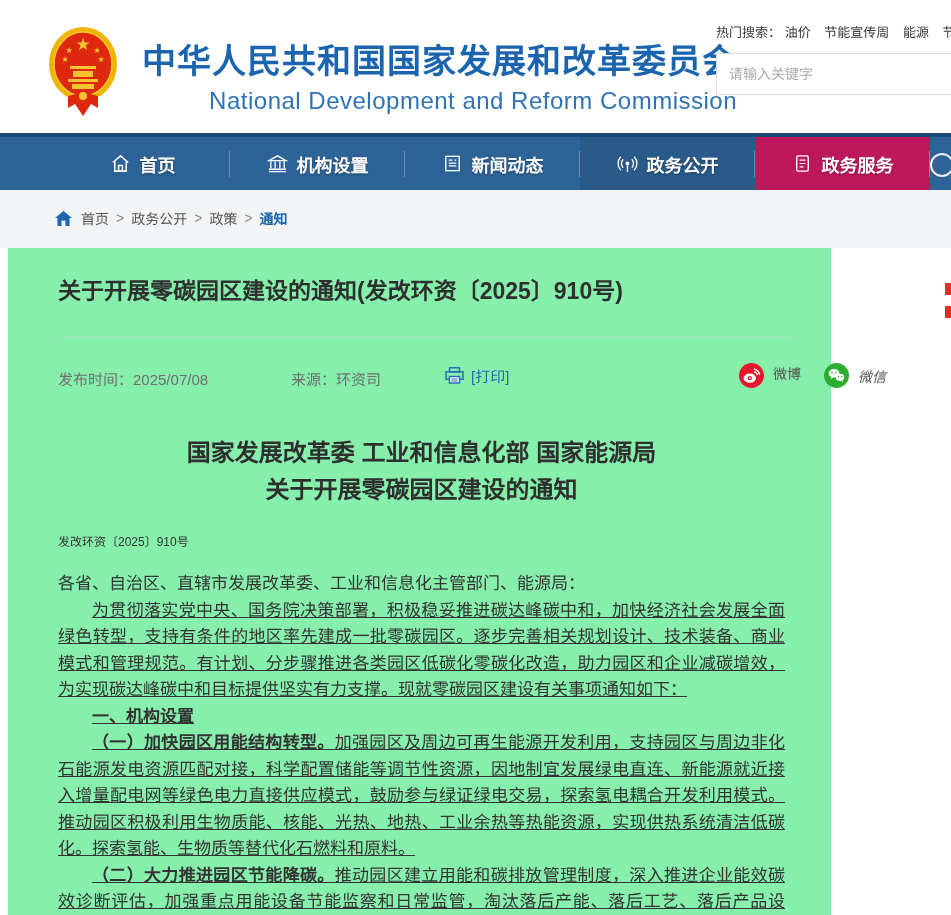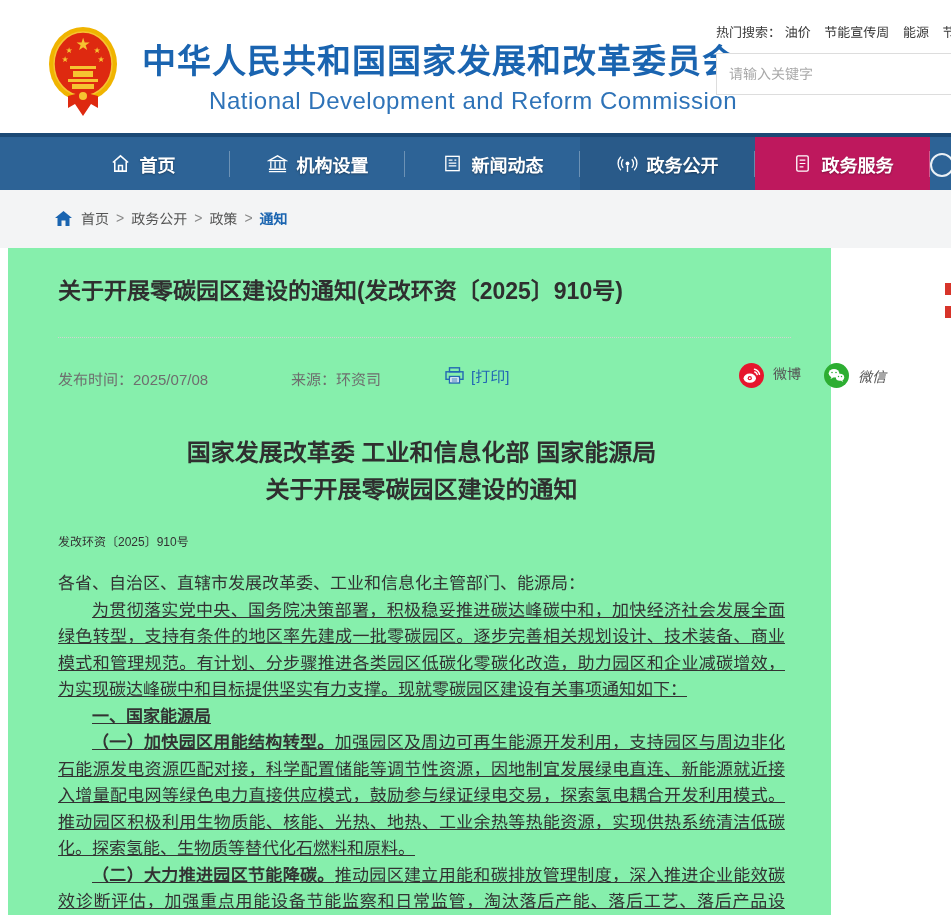--- a/index.html
+++ b/index.html
@@ -222,21 +222,21 @@
       <div>国家发展改革委 工业和信息化部 国家能源局</div>
       <div>关于开展零碳园区建设的通知</div>
     </div>
 
     <div class="doc-number">发改环资〔2025〕910号</div>
 
     <p class="body-text salutation">各省、自治区、直辖市发展改革委、工业和信息化主管部门、能源局：</p>
 
     <p class="body-text indent">为贯彻落实党中央、国务院决策部署，积极稳妥推进碳达峰碳中和，加快经济社会发展全面绿色转型，支持有条件的地区率先建成一批零碳园区。逐步完善相关规划设计、技术装备、商业模式和管理规范。有计划、分步骤推进各类园区低碳化零碳化改造，助力园区和企业减碳增效，为实现碳达峰碳中和目标提供坚实有力支撑。现就零碳园区建设有关事项通知如下：</p>
 
-    <p class="body-text indent sec-head">一、国家能源局</p>
+    <p class="body-text indent sec-head">一、机构设置</p>
 
     <p class="body-text indent"><span class="bold-run">（一）加快园区用能结构转型。</span><span>加强园区及周边可再生能源开发利用，支持园区与周边非化石能源发电资源匹配对接，科学配置储能等调节性资源，因地制宜发展绿电直连、新能源就近接入增量配电网等绿色电力直接供应模式，鼓励参与绿证绿电交易，探索氢电耦合开发利用模式。推动园区积极利用生物质能、核能、光热、地热、工业余热等热能资源，实现供热系统清洁低碳化。探索氢能、生物质等替代化石燃料和原料。</span></p>
 
     <p class="body-text indent"><span class="bold-run">（二）大力推进园区节能降碳。</span><span>推动园区建立用能和碳排放管理制度，深入推进企业能效碳效诊断评估，加强重点用能设备节能监察和日常监管，淘汰落后产能、落后工艺、落后产品设备。支持企业对标标杆水平和先进水平，实施节能降碳改造和用能设备更新，鼓励企业建设极致能效工厂、零碳工厂。</span></p>
   </div>
 </div>
 
 <div class="edge-frag-1"></div>
 <div class="edge-frag-2"></div>
 

